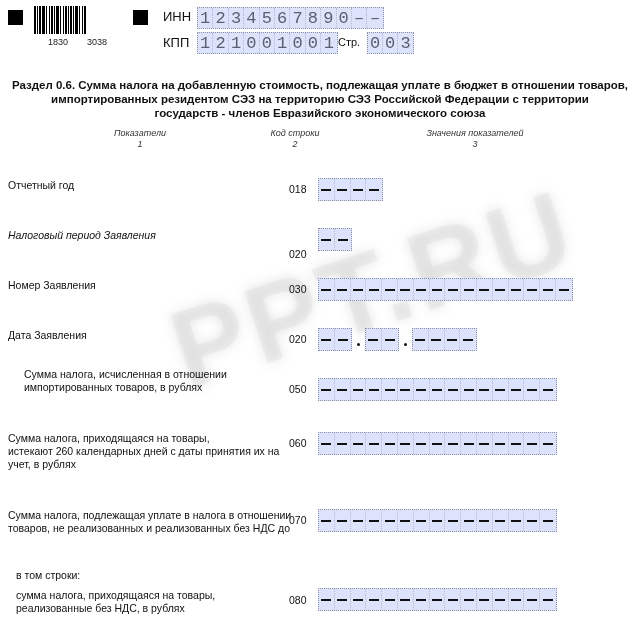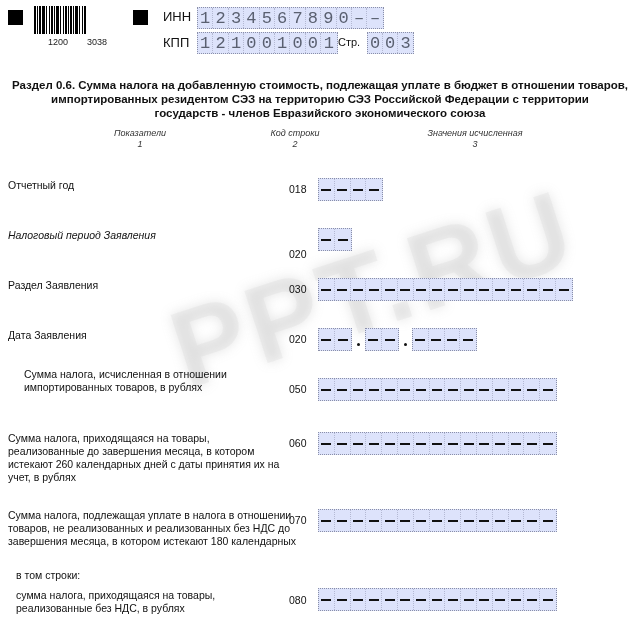--- a/index.html
+++ b/index.html
@@ -67,21 +67,21 @@
     <span style="width: 1px;"></span>
     <span style="width: 1px; background: transparent;"></span>
     <span style="width: 3px;"></span>
     <span style="width: 1px; background: transparent;"></span>
     <span style="width: 1px;"></span>
     <span style="width: 2px; background: transparent;"></span>
     <span style="width: 1px;"></span>
     <span style="width: 1px; background: transparent;"></span>
     <span style="width: 2px;"></span>
   </div>
-<div class="barcode-num" style="left:48px;">1200</div>
+<div class="barcode-num" style="left:48px;">1830</div>
 <div class="barcode-num" style="left:87px;">3038</div>
 <div class="marker" style="left:133px;top:10px;"></div>
 
 <div class="hdr-label" style="left:163px;top:9px;">ИНН</div>
 <div class="cells hdr" style="left:197px;top:7px;" id="inn-cells">
     <div class="cell" style="width: 15.4px;">1</div>
     <div class="cell" style="width: 15.4px;">2</div>
     <div class="cell" style="width: 15.4px;">3</div>
     <div class="cell" style="width: 15.4px;">4</div>
     <div class="cell" style="width: 15.4px;">5</div>
@@ -122,41 +122,41 @@
 
 <div class="colhdr" style="left:90px;width:100px;">
   <div>Показатели</div>
   <div>1</div>
 </div>
 <div class="colhdr" style="left:250px;width:90px;">
   <div>Код строки</div>
   <div>2</div>
 </div>
 <div class="colhdr" style="left:410px;width:130px;">
-  <div>Значения исчисленная</div>
+  <div>Значения показателей</div>
   <div>3</div>
 </div>
 
 <div class="rowlabel" style="top:179px;">Отчетный год</div>
 <div class="code" style="top:183px;">018</div>
 <div class="cells field" style="left:318px;top:178px;">
     <div class="cell" style="width: 15.8px;"></div>
     <div class="cell" style="width: 15.8px;"></div>
     <div class="cell" style="width: 15.8px;"></div>
     <div class="cell" style="width: 15.8px;"></div>
   </div>
 
 <div class="rowlabel" style="top:229px;font-style:italic;">Налоговый период Заявления</div>
 <div class="code" style="top:248px;">020</div>
 <div class="cells field" style="left:318px;top:228px;">
     <div class="cell" style="width: 15.8px;"></div>
     <div class="cell" style="width: 15.8px;"></div>
   </div>
 
-<div class="rowlabel" style="top:279px;">Раздел Заявления</div>
+<div class="rowlabel" style="top:279px;">Номер Заявления</div>
 <div class="code" style="top:283px;">030</div>
 <div class="cells field" style="left:318px;top:278px;">
     <div class="cell" style="width: 15.8px;"></div>
     <div class="cell" style="width: 15.8px;"></div>
     <div class="cell" style="width: 15.8px;"></div>
     <div class="cell" style="width: 15.8px;"></div>
     <div class="cell" style="width: 15.8px;"></div>
     <div class="cell" style="width: 15.8px;"></div>
     <div class="cell" style="width: 15.8px;"></div>
     <div class="cell" style="width: 15.8px;"></div>
@@ -207,21 +207,20 @@
     <div class="cell" style="width: 15.8px;"></div>
     <div class="cell" style="width: 15.8px;"></div>
     <div class="cell" style="width: 15.8px;"></div>
     <div class="cell" style="width: 15.8px;"></div>
     <div class="cell" style="width: 15.8px;"></div>
     <div class="cell" style="width: 15.8px;"></div>
   </div>
 
 <div class="rowlabel" style="top:432px;">
   <div>Сумма налога, приходящаяся на товары,</div>
-  <div>реализованные до завершения месяца, в котором</div>
   <div>истекают 260 календарных дней с даты принятия их на</div>
   <div>учет, в рублях</div>
 </div>
 <div class="code" style="top:437px;">060</div>
 <div class="cells field" style="left:318px;top:432px;">
     <div class="cell" style="width: 15.8px;"></div>
     <div class="cell" style="width: 15.8px;"></div>
     <div class="cell" style="width: 15.8px;"></div>
     <div class="cell" style="width: 15.8px;"></div>
     <div class="cell" style="width: 15.8px;"></div>
@@ -233,21 +232,20 @@
     <div class="cell" style="width: 15.8px;"></div>
     <div class="cell" style="width: 15.8px;"></div>
     <div class="cell" style="width: 15.8px;"></div>
     <div class="cell" style="width: 15.8px;"></div>
     <div class="cell" style="width: 15.8px;"></div>
   </div>
 
 <div class="rowlabel" style="top:509px;">
   <div>Сумма налога, подлежащая уплате в налога в отношении</div>
   <div>товаров, не реализованных и реализованных без НДС до</div>
-  <div>завершения месяца, в котором истекают 180 календарных</div>
 </div>
 <div class="code" style="top:514px;">070</div>
 <div class="cells field" style="left:318px;top:509px;">
     <div class="cell" style="width: 15.8px;"></div>
     <div class="cell" style="width: 15.8px;"></div>
     <div class="cell" style="width: 15.8px;"></div>
     <div class="cell" style="width: 15.8px;"></div>
     <div class="cell" style="width: 15.8px;"></div>
     <div class="cell" style="width: 15.8px;"></div>
     <div class="cell" style="width: 15.8px;"></div>

